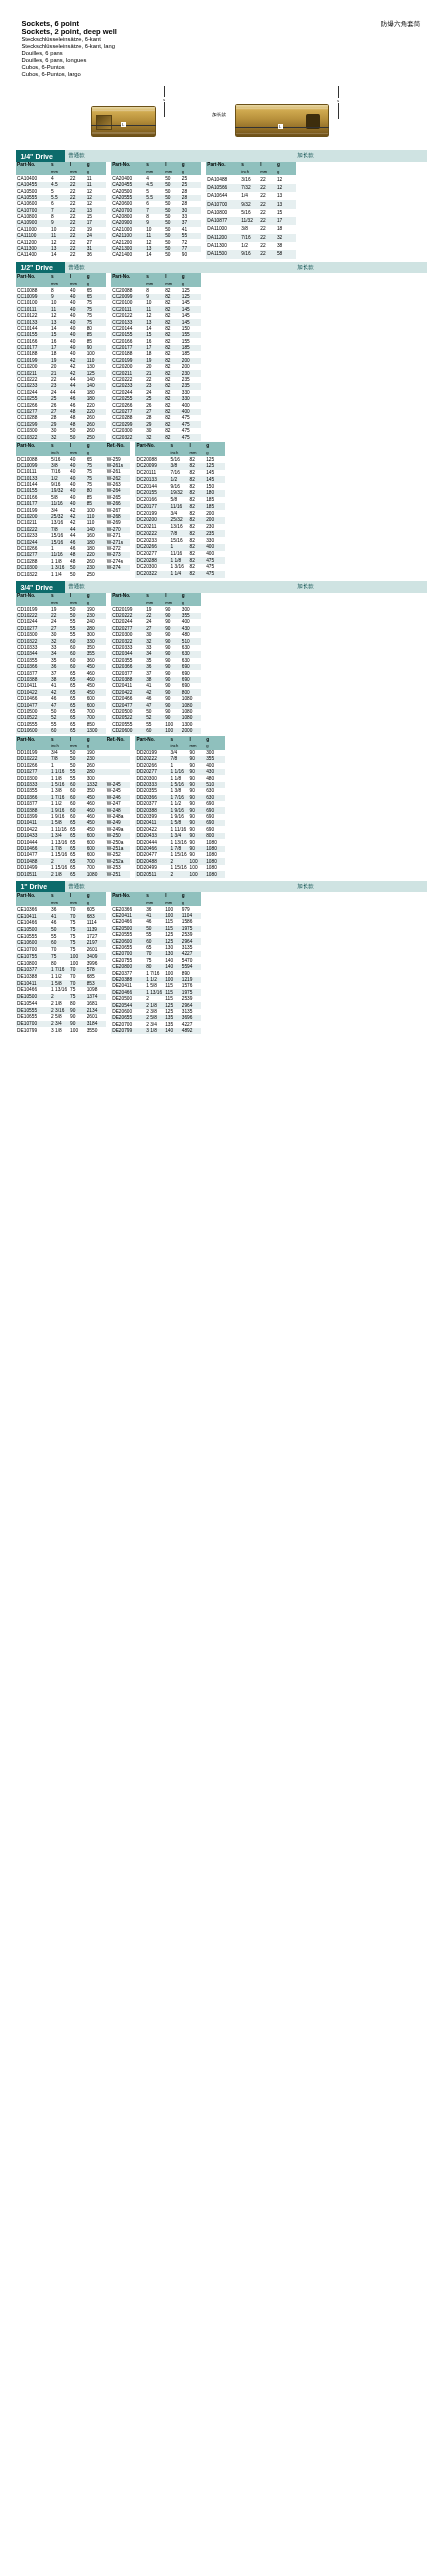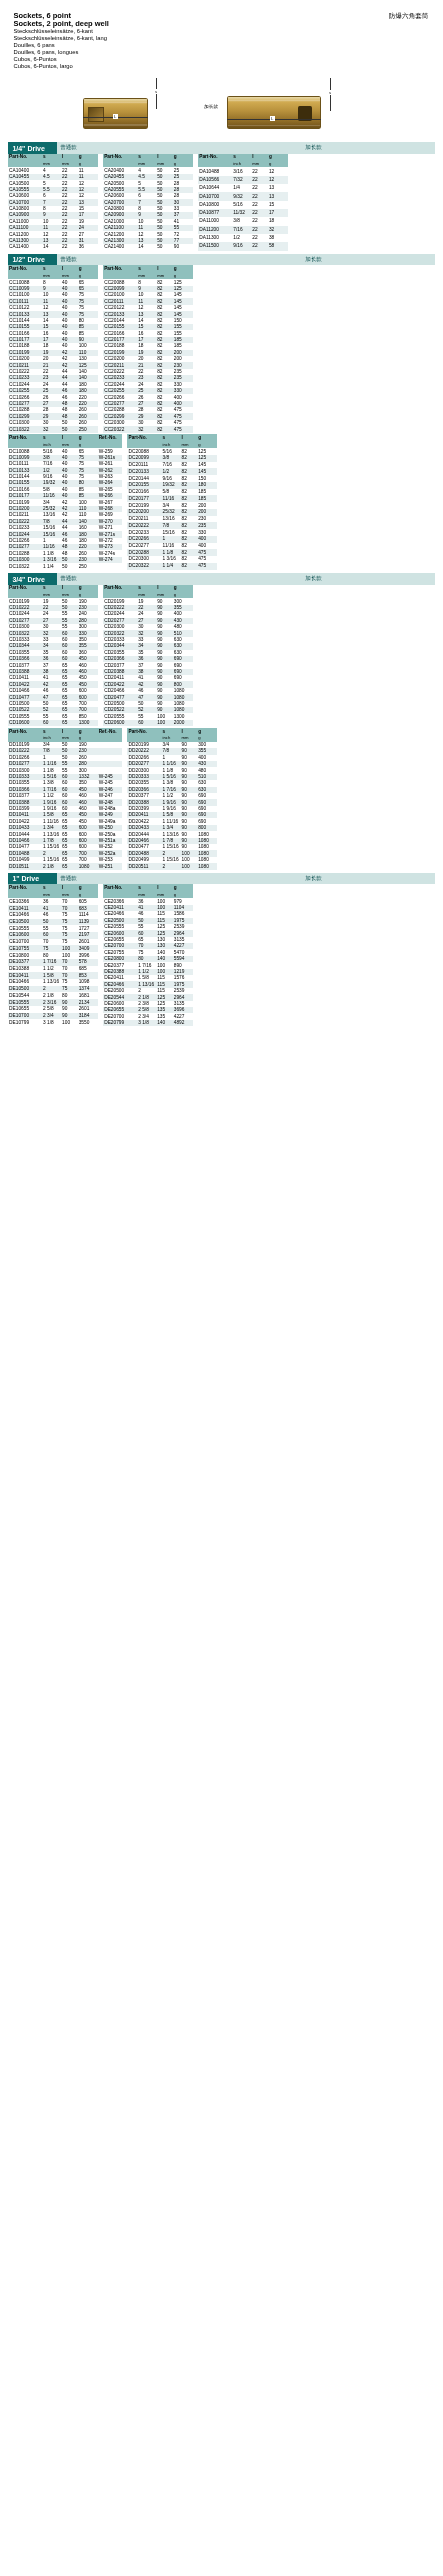--- a/index.html
+++ b/index.html
@@ -6,21 +6,21 @@
   html, body {
     margin: 0; padding: 0;
     background: #ffffff;
     font-family: "Liberation Sans", sans-serif;
   }
   .page {
     width: 443px;
     min-height: 2576px;
     position: relative;
     background: #fff;
-    padding: 8px;
+    padding: 16px;
   }
   
   .header {
     padding: 4.4px 5.5px 2.2px 5.5px;
     position: relative;
   }
   .title-block { }
   .title-block .t-main {
     font-size: 7.5px;
     font-weight: bold;

